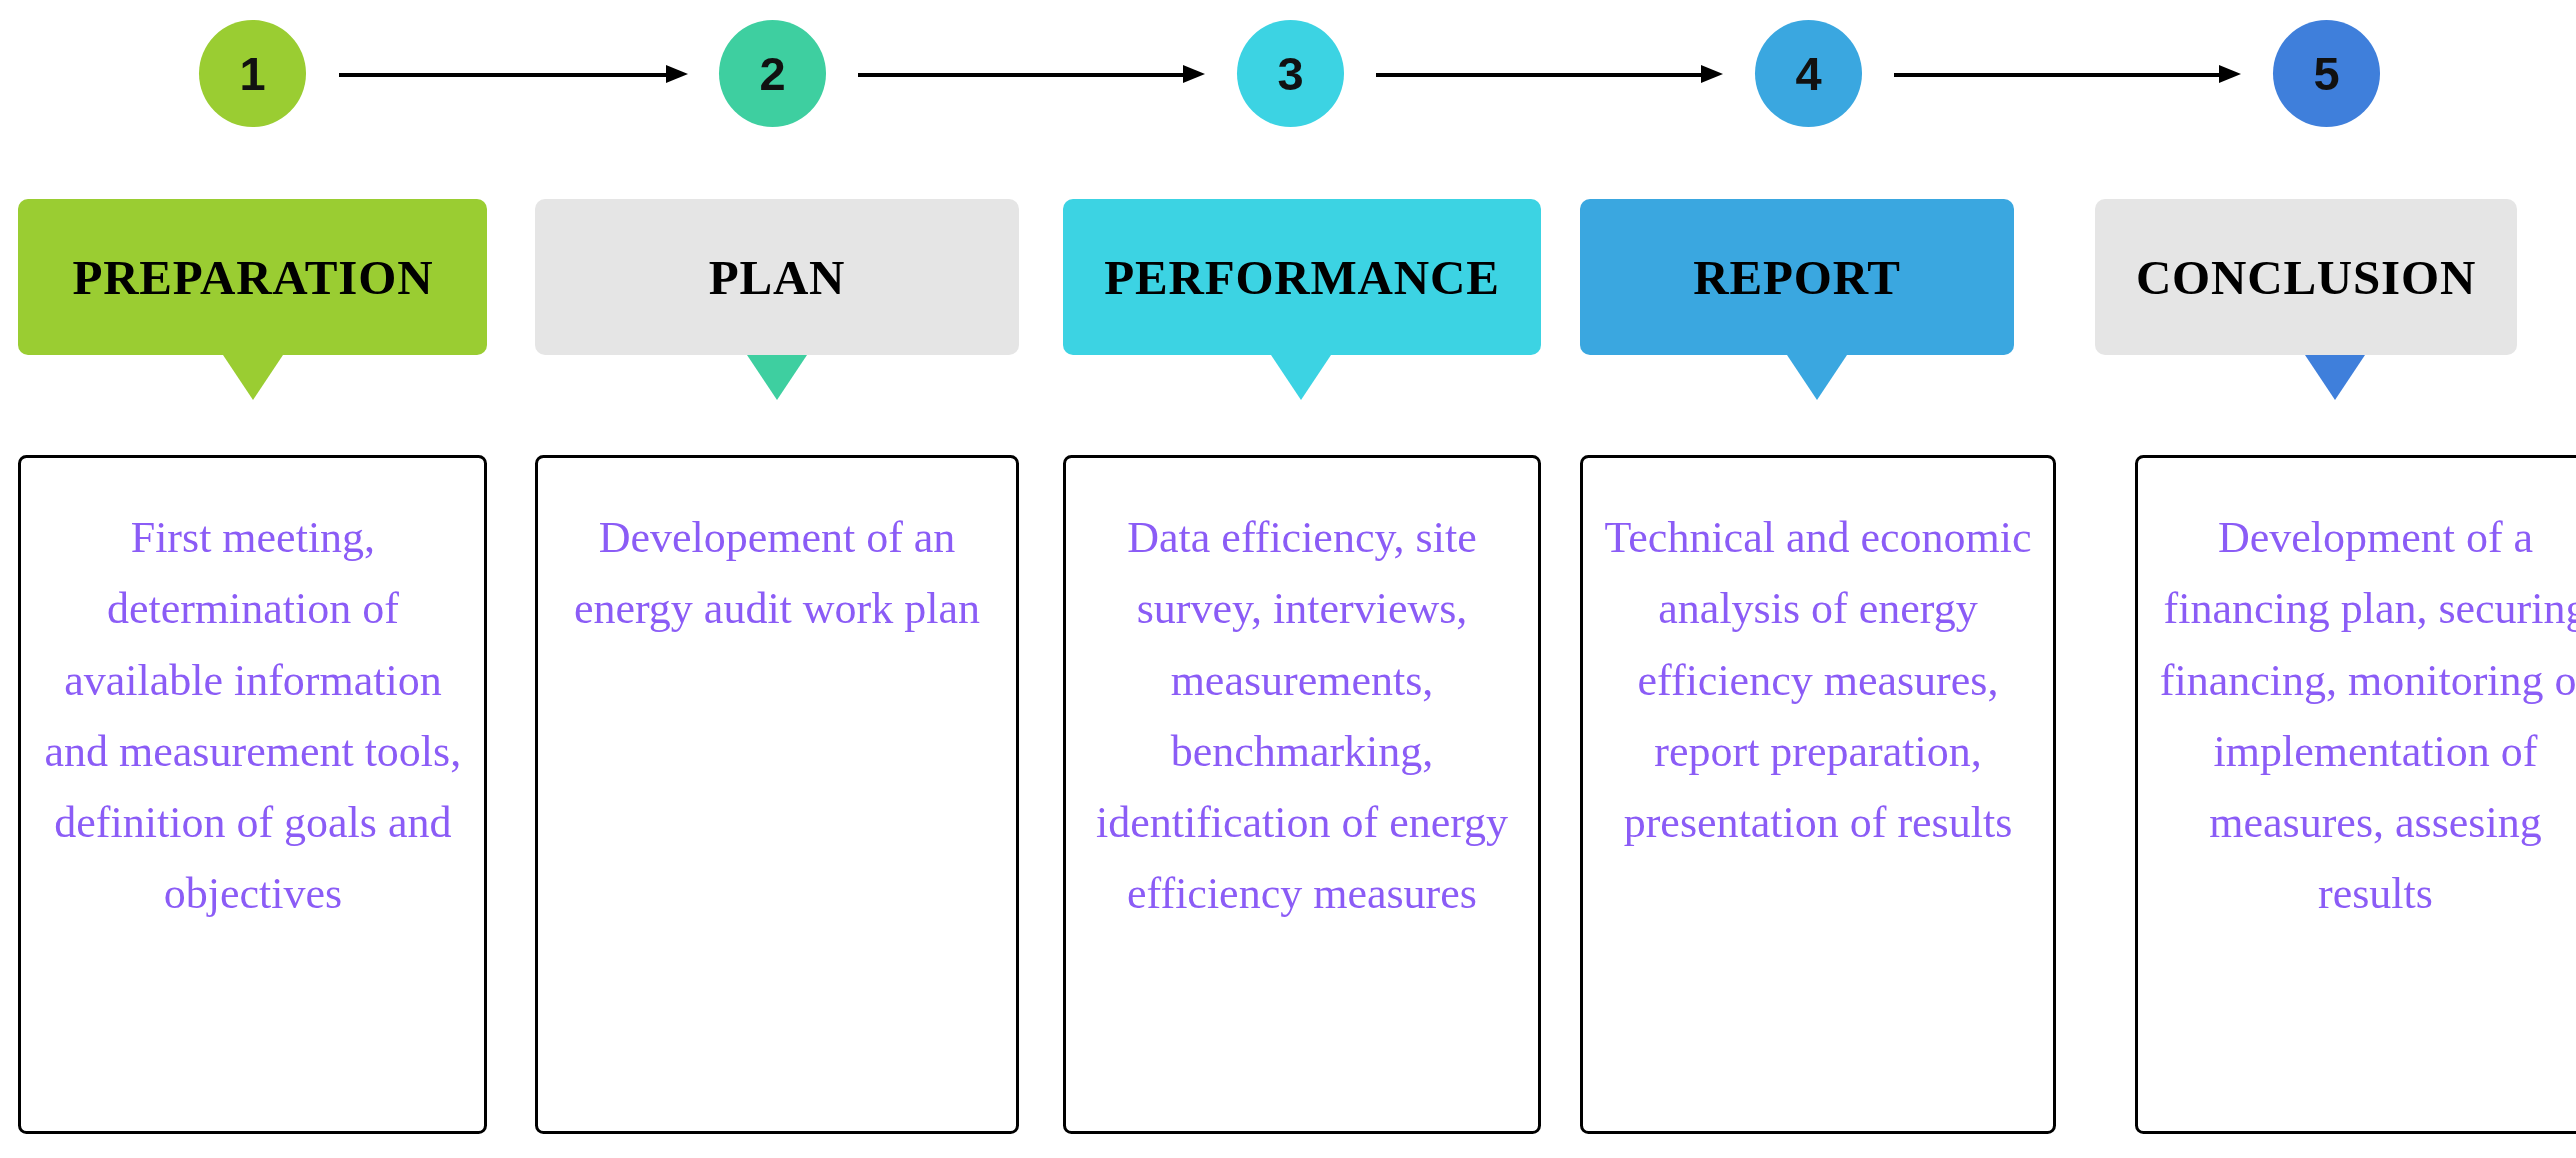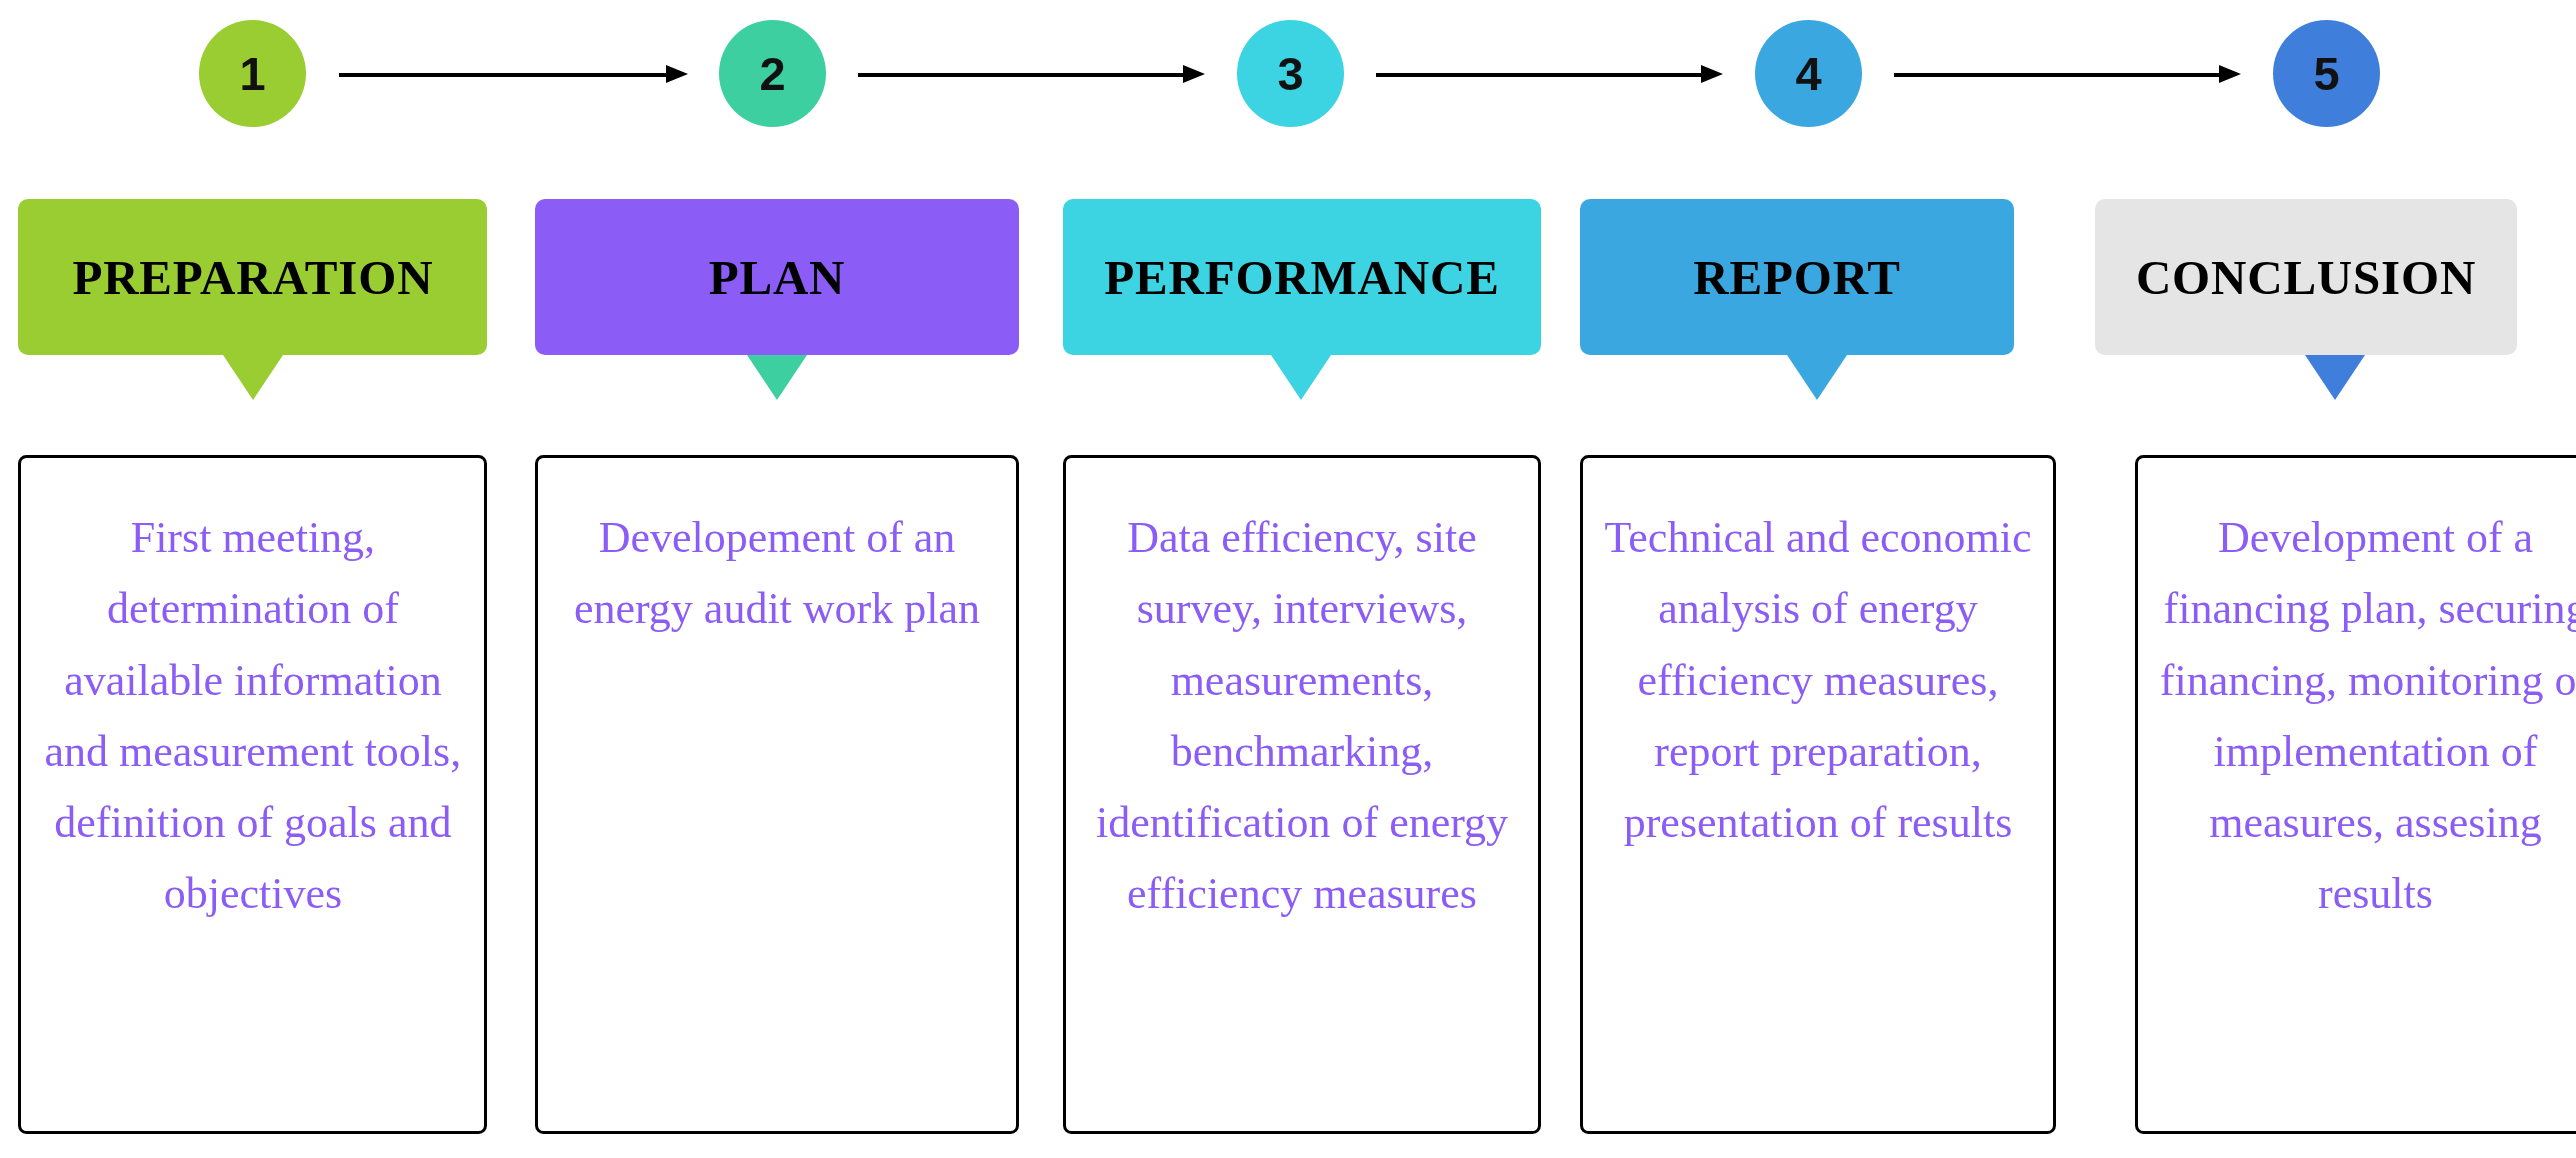--- a/index.html
+++ b/index.html
@@ -165,21 +165,21 @@
     <div class="step-circle" id="circle-5" style="background: rgb(63, 127, 219); left: 2273px;">
       <span>5</span>
     </div>
   </div>
 
   <div class="banner" id="banner-1" style="background: rgb(154, 205, 50); left: 18.4px; width: 469px;">
     <span class="banner-label">PREPARATION</span>
   </div>
   <div class="banner-tail" id="tail-1" style="border-top: 45px solid rgb(154, 205, 50); left: 223px;"></div>
 
-  <div class="banner" id="banner-2" style="background: #8b5cf6; left: 535px; width: 484px;">
+  <div class="banner" id="banner-2" style="background: #e5e5e5; left: 535px; width: 484px;">
     <span class="banner-label">PLAN</span>
   </div>
   <div class="banner-tail" id="tail-2" style="border-top: 45px solid rgb(62, 207, 160); left: 747px;"></div>
 
   <div class="banner" id="banner-3" style="background: rgb(60, 211, 227); left: 1063px; width: 478px;">
     <span class="banner-label">PERFORMANCE</span>
   </div>
   <div class="banner-tail" id="tail-3" style="border-top: 45px solid rgb(60, 211, 227); left: 1271px;"></div>
 
   <div class="banner" id="banner-4" style="background: rgb(58, 167, 224); left: 1580px; width: 434px;">

